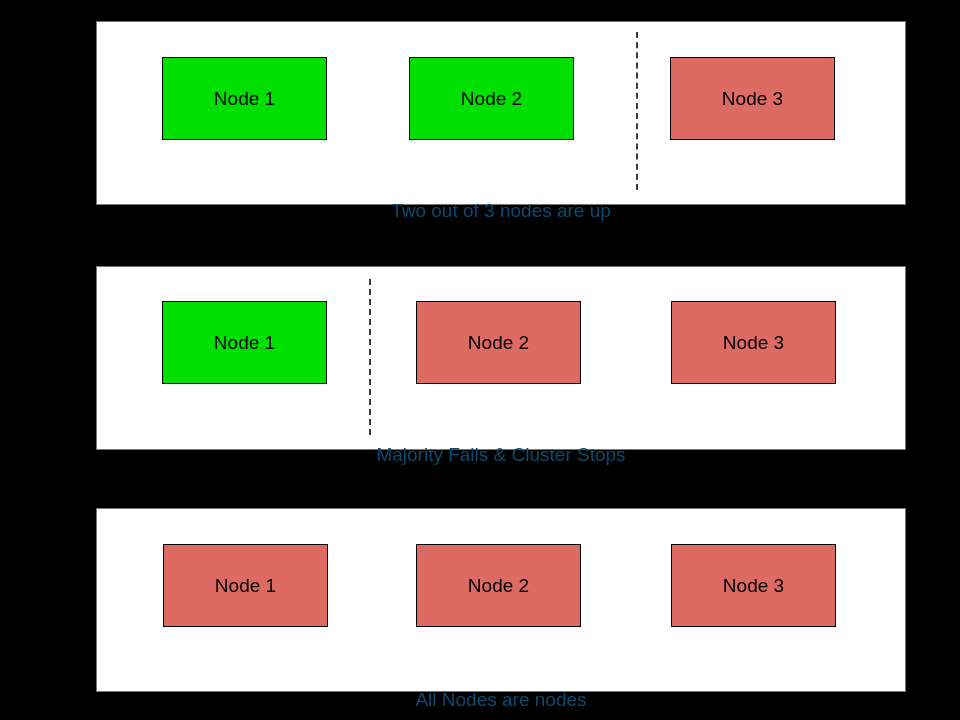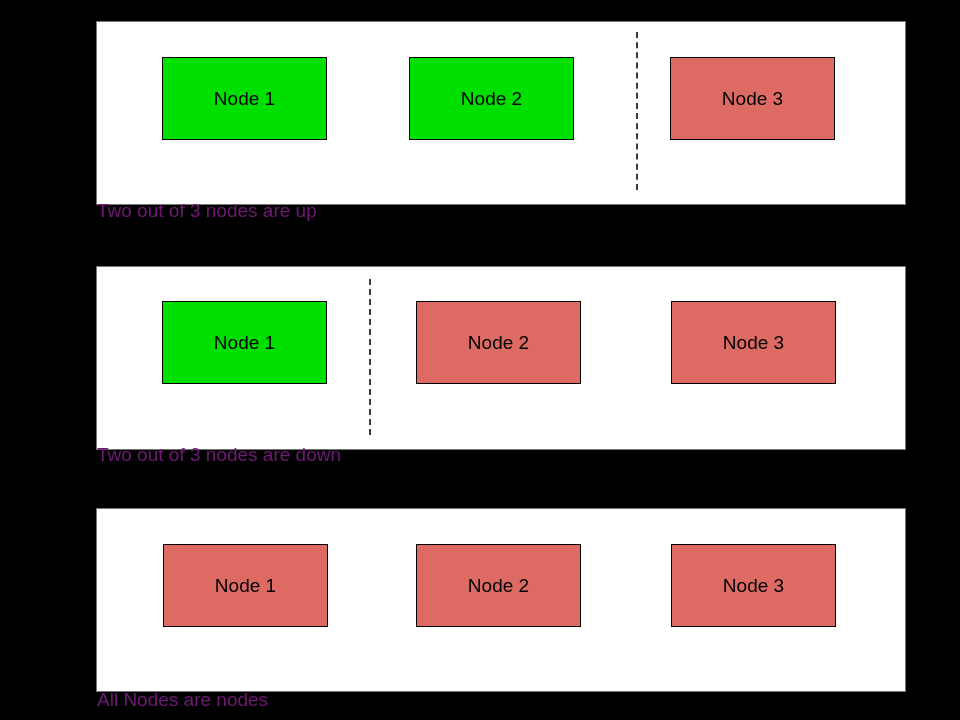--- a/index.html
+++ b/index.html
@@ -47,23 +47,24 @@
   .p2 .n1 { left: 65px;  top: 34px; }
   .p2 .n2 { left: 319px; top: 34px; }
   .p2 .n3 { left: 574px; top: 34px; }
   .p3 .n1 { left: 66px;  top: 35px; }
   .p3 .n2 { left: 319px; top: 35px; }
   .p3 .n3 { left: 574px; top: 35px; }
   .caption {
     position: absolute;
     left: 0;
     right: 0;
+    text-align: center;
     font-size: 19px;
     line-height: 22px;
-    color: #701a75;
+    color: #0c4a6e;
     white-space: pre;
   }
   .p1 .caption { top: 134px; }
   .p2 .caption { top: 133px; }
   .p3 .caption { top: 136px; }
   .divider {
     position: absolute;
     width: 0;
     border-left: 2px dashed #3b3b3b;
   }
@@ -97,21 +98,20 @@
       <span>Node 1</span>
     </div>
     <div class="node n2" style="background: rgb(221, 107, 99); border-color: rgb(0, 0, 0);">
       <span>Node 2</span>
     </div>
     <div class="node n3" style="background: rgb(221, 107, 99); border-color: rgb(0, 0, 0);">
       <span>Node 3</span>
     </div>
     <div class="divider"></div>
     <div class="caption">
-      <div>Two out of 3 nodes are down</div>
       <div>Majority Fails &amp; Cluster Stops</div>
     </div>
   </section>
 
   <section class="panel p3">
     <div class="node n1" style="background: rgb(221, 107, 99); border-color: rgb(0, 0, 0);">
       <span>Node 1</span>
     </div>
     <div class="node n2" style="background: rgb(221, 107, 99); border-color: rgb(0, 0, 0);">
       <span>Node 2</span>

